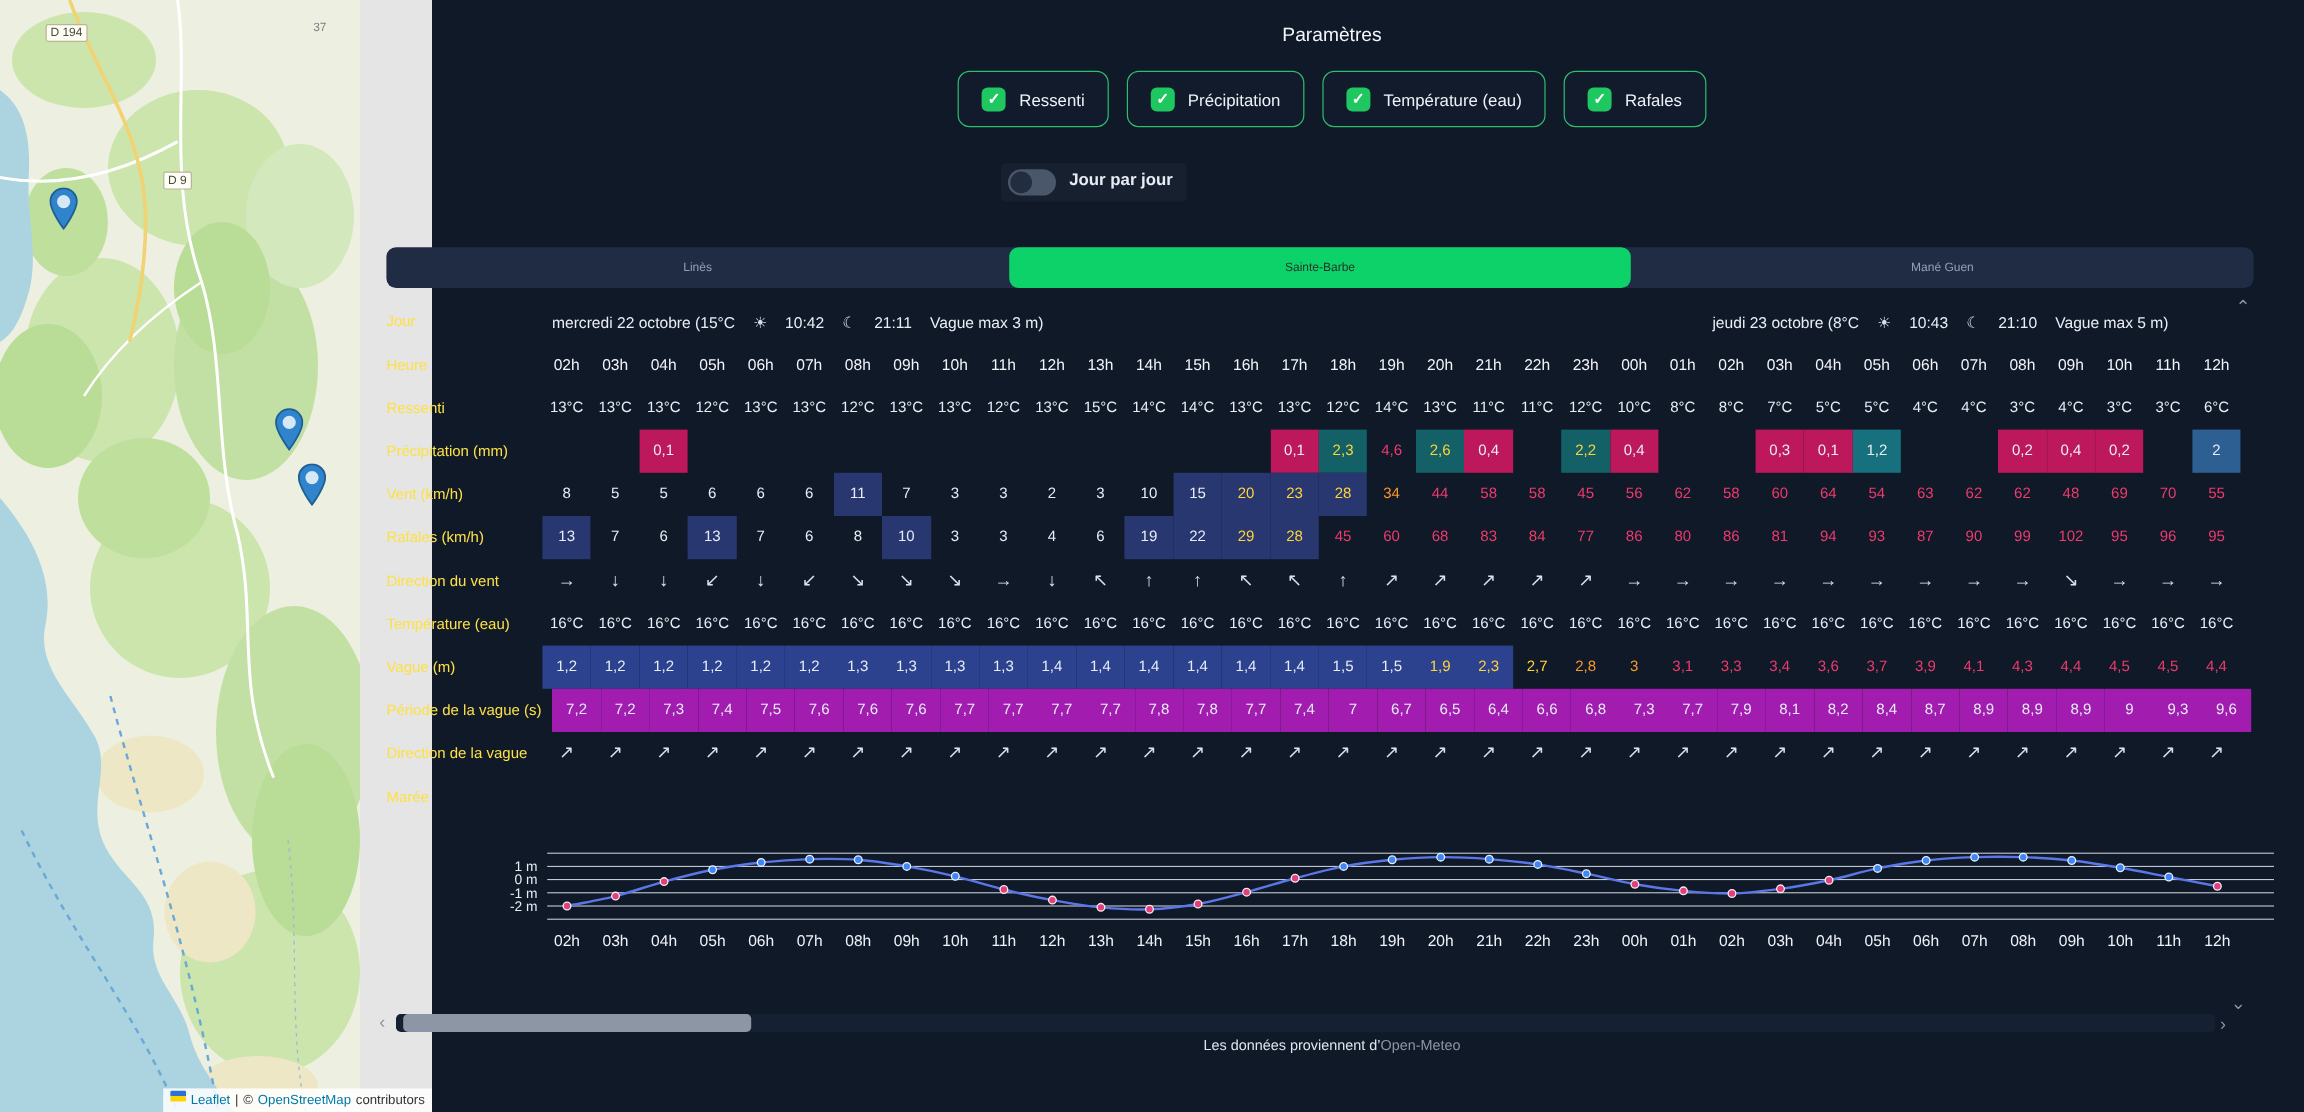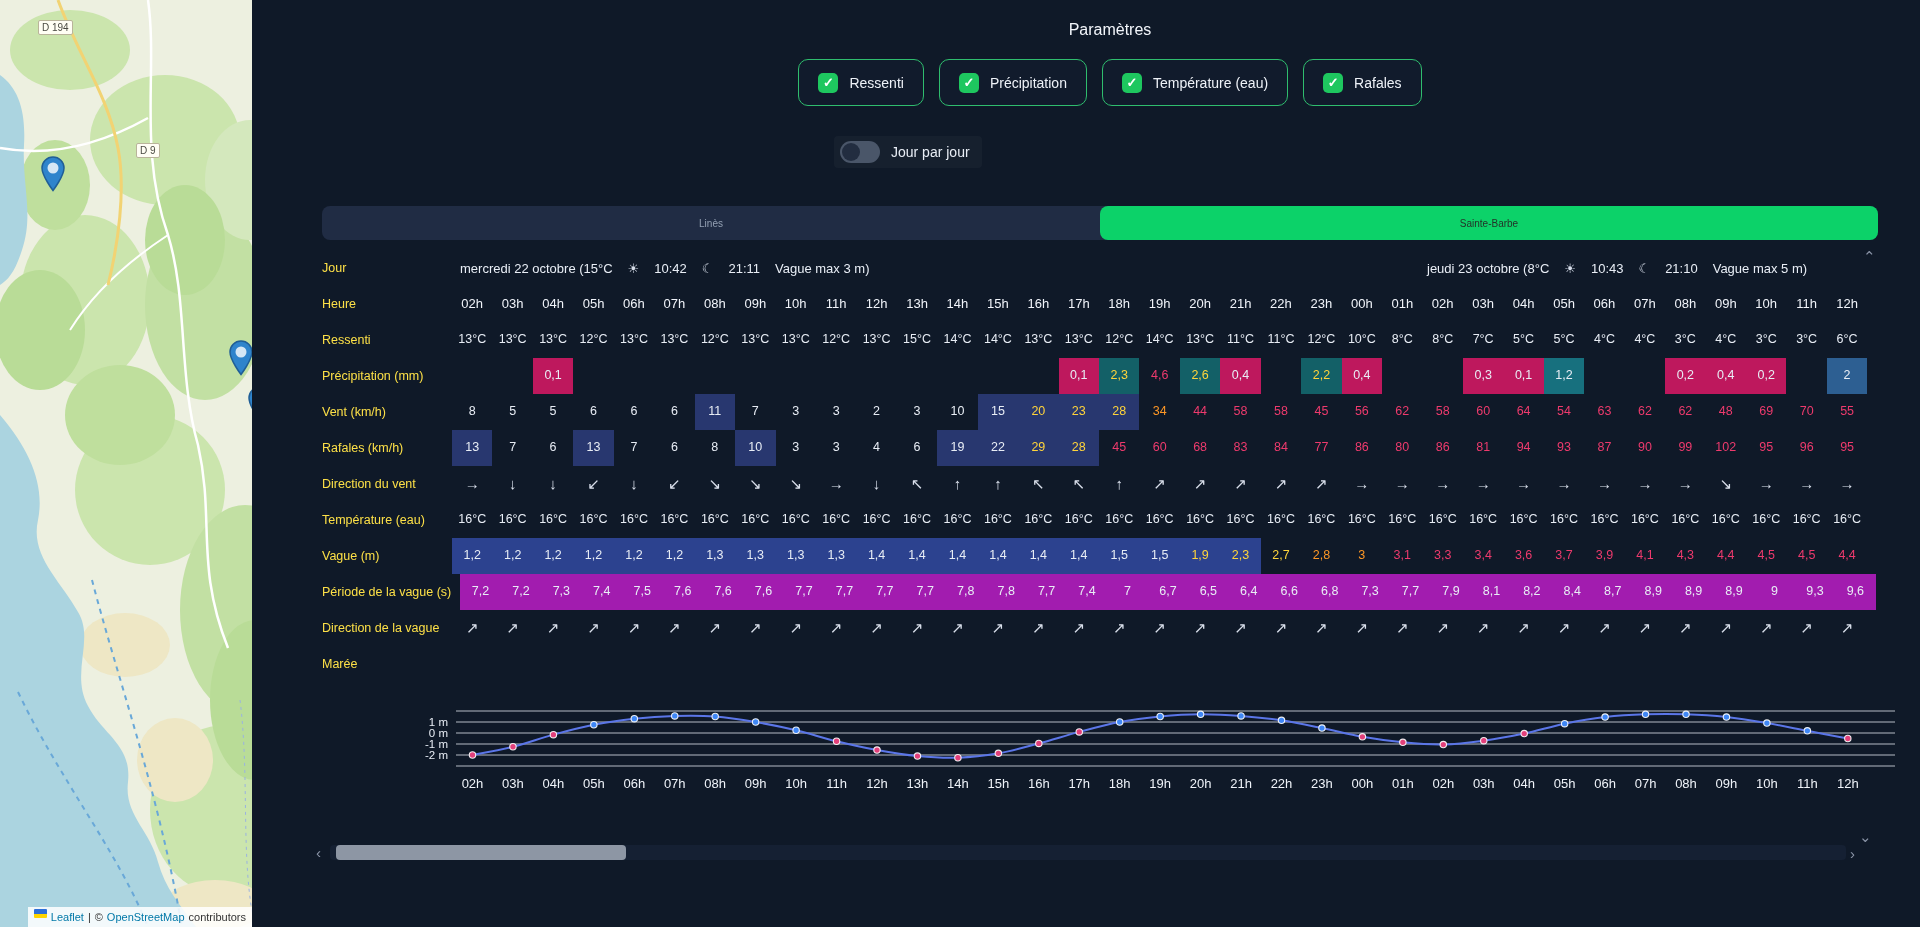--- a/index.html
+++ b/index.html
@@ -3,35 +3,35 @@
 <meta charset="utf-8">
 <style>
   * { box-sizing: border-box; }
   html,body { margin:0; padding:0; }
   body {
     width:1920px; height:927px; overflow:hidden; position:relative;
     background:#0f1928; color:#e8edf5;
     font-family:"Liberation Sans", sans-serif;
   }
   
-  .map { position:absolute; left:0; top:0; width:252px; height:927px; overflow:hidden; background:#e5e5e5; cursor:grab; }
+  .map { position:absolute; left:0; top:0; width:360px; height:927px; overflow:hidden; background:#e5e5e5; cursor:grab; }
   .map svg.art { position:absolute; left:0; top:0; }
   .road-label { position:absolute; background:#fffef4; border:1px solid #b9b49a; border-radius:2px; font-size:10px; line-height:13px; color:#4a4a42; padding:0 3px; white-space:nowrap; }
   .plain-label { position:absolute; font-size:10px; color:#7d7f84; }
   .marker { position:absolute; width:24px; height:36px; }
   .map-attr { position:absolute; right:0; bottom:0; background:rgba(255,255,255,.85); font-size:11px; line-height:16px; color:#333; padding:2px 6px; display:flex; gap:4px; white-space:nowrap; }
   .map-attr a { color:#0078a8; text-decoration:none; cursor:pointer; }
   .flag { width:13px; height:9px; display:inline-block; background:linear-gradient(#2e6fd8 50%, #ffd500 50%); border-radius:1px; }
   
   .panel { position:absolute; left:300px; top:0; width:1620px; height:908px; }
   .title { position:absolute; top:21px; left:0; width:100%; text-align:center; font-size:16px; color:#f3f6fb; }
   .cb-row { position:absolute; top:59px; left:0; width:100%; display:flex; justify-content:center; gap:15px; }
   .cb-btn { display:flex; align-items:center; gap:11px; height:47px; padding:0 19px; border:1px solid #2fbd6e; border-radius:10px; background:rgba(19,30,48,.5); font-size:14px; color:#eef2f8; cursor:pointer; }
   .cb-box { width:20px; height:20px; border-radius:5px; background:#1ec75f; display:flex; align-items:center; justify-content:center; color:#fff; font-size:13px; font-weight:bold; }
-  .toggle-row { position:absolute; left:534px; top:136px; display:flex; align-items:center; gap:11px; background:rgba(255,255,255,.03); padding:5px 12px 5px 6px; border-radius:4px; font-size:14px; }
+  .toggle-row { position:absolute; left:534px; top:136px; display:flex; align-items:flex-start; gap:11px; background:rgba(255,255,255,.03); padding:5px 12px 5px 6px; border-radius:4px; font-size:14px;font-weight:bold; }
   .toggle { width:40px; height:22px; border-radius:11px; background:#4a5669; position:relative; cursor:pointer; }
   .knob { position:absolute; left:2px; top:2px; width:18px; height:18px; border-radius:50%; background:#222d40; }
   .tabs { position:absolute; left:22px; top:206px; width:1556px; height:34px; display:flex; background:#202c44; border-radius:8px; }
   .tab { flex:1; display:flex; align-items:center; justify-content:center; font-size:10px; color:#93a0b3; border-radius:8px; cursor:pointer; }
   .tab.active { background:#0cd269; color:#243329; }
   
   .table { position:absolute; left:22px; top:250px; width:1560px; }
   .trow { display:flex; height:36px; align-items:center; }
   .rlabel { flex:0 0 130px; padding-right:9px; font-size:12.5px; color:#fde047; white-space:nowrap; }
   .cells { position:relative; display:flex; height:36px; flex:1; }
@@ -140,20 +140,21 @@
     </div>
   <div class="toggle-row">
     <div class="toggle">
         <div class="knob"></div>
       </div>
     <span>Jour par jour</span>
   </div>
   <div class="tabs" id="tabs">
       <div class="tab">Linès</div>
       <div class="tab active">Sainte-Barbe</div>
+      <div class="tab">Mané Guen</div>
     </div>
   <div class="table" id="table">
       <div class="trow">
         <div class="rlabel">Jour</div>
         <div class="cells">
           <div class="dayinfo">
             <span>mercredi 22 octobre (15°C</span>
             <span class="ic">☀</span>
             <span>10:42</span>
             <span class="ic">☾</span>
@@ -659,13 +660,16 @@
     </svg>
 
   <span class="chev" style="left:1563px;top:249px;">⌃</span>
   <span class="chev" style="left:1559px;top:829px;">⌄</span>
   <span class="chev" style="left:16px;top:845px;">‹</span>
   <span class="chev" style="left:1550px;top:846px;">›</span>
   <div class="htrack">
     <div class="hthumb"></div>
   </div>
 
+  <div class="footer">
+    <span>Les données proviennent d’</span><span class="link">Open-Meteo</span>
+  </div>
 </div>
 
 </body></html>

